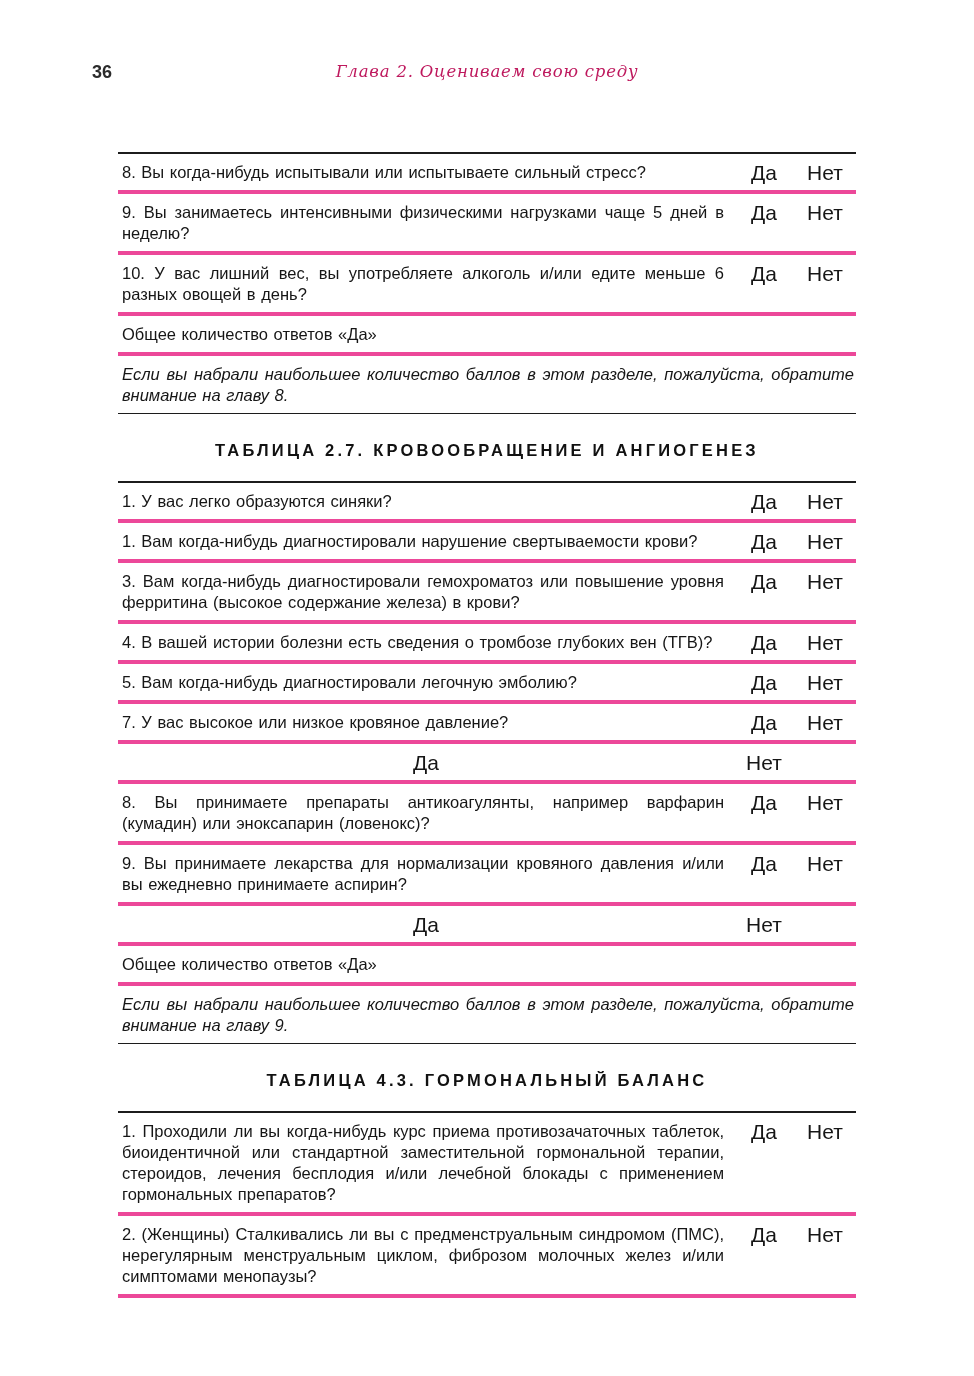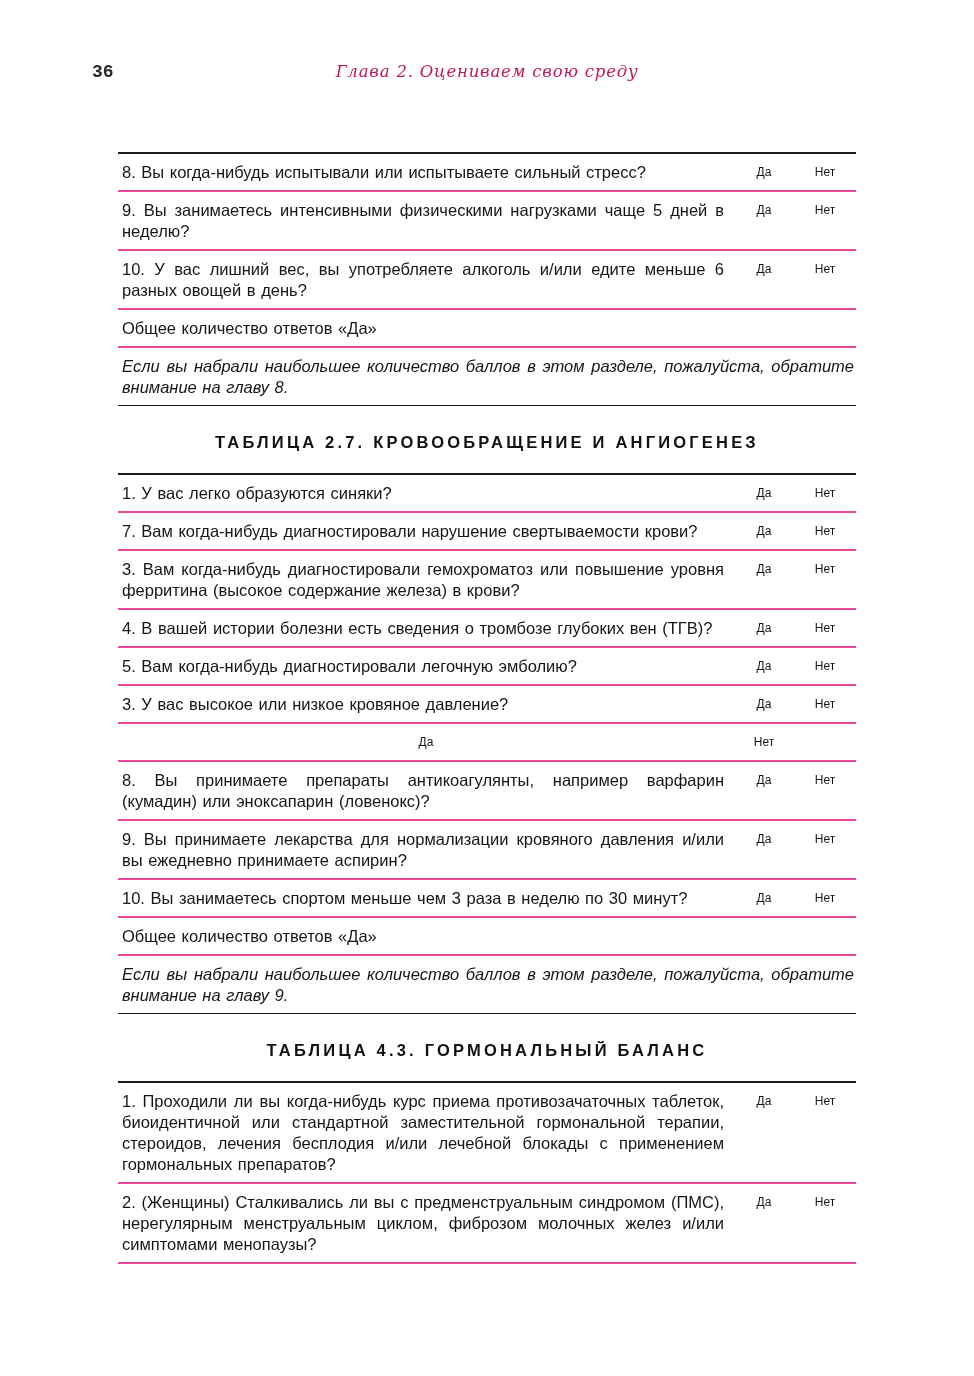--- a/index.html
+++ b/index.html
@@ -9,21 +9,21 @@
     font-family:"Liberation Sans", sans-serif;
     color:#161616;
     position:relative;
     overflow:hidden;
   }
   .page { position:absolute; inset:0; background:#fff; }
 
   .header { position:absolute; top:62px; left:0; right:0; height:30px; }
   .page-num {
     position:absolute; left:92px; top:0;
-    font-size:18px; font-weight:bold; color:#2b2b2b;font-family:Liberation Mono, monospace;
+    font-size:18px; font-weight:bold; color:#2b2b2b;
   }
   .running-head {
     text-align:center;
     font-family:"DejaVu Serif","Liberation Serif",serif;
     font-style:italic;
     font-size:16.5px;
     letter-spacing:0.8px;
     color:#be185d;
   }
 
@@ -36,35 +36,35 @@
     letter-spacing:3.2px;
     margin:27px 0 21px 0;
     color:#111;
     white-space:nowrap;
   }
 
   .qtable { border-top:2px solid #1c1c1c; width:100%; }
   .row {
     display:grid;
     grid-template-columns:616px 60px 62px;
-    border-bottom:2px solid #ec4899;
+    border-bottom:4px solid #ec4899;
     padding:8px 0 7px 0;
   }
   .row.last { border-bottom:1.5px solid #1c1c1c;font-style:italic; }
   .q {
     font-size:16.5px;
     line-height:21px;
     text-align:justify;
     padding-left:4px;
     padding-right:10px;
     word-spacing:1px;
   }
   .row.total .q, .row.note .q { grid-column:1 / -1; padding-right:2px; }
   .ans {
-    font-size:12px;
+    font-size:21px;
     line-height:21px;
     text-align:center;
     align-self:start;
   }
 </style>
 </head>
 <body>
 
 <div class="page">
   <div class="header">
@@ -96,60 +96,59 @@
         </div>
       </div>
       <div class="section-title">ТАБЛИЦА 2.7. КРОВООБРАЩЕНИЕ И АНГИОГЕНЕЗ</div>
       <div class="qtable">
         <div class="row question">
           <div class="q">1. У вас легко образуются синяки?</div>
           <div class="ans">Да</div>
           <div class="ans">Нет</div>
         </div>
         <div class="row question">
-          <div class="q">7. Вам когда-нибудь диагностировали нарушение свертываемости крови?</div>
+          <div class="q">1. Вам когда-нибудь диагностировали нарушение свертываемости крови?</div>
           <div class="ans">Да</div>
           <div class="ans">Нет</div>
         </div>
         <div class="row question">
           <div class="q">3. Вам когда-нибудь диагностировали гемохроматоз или повышение уровня ферритина (высокое содержание железа) в крови?</div>
           <div class="ans">Да</div>
           <div class="ans">Нет</div>
         </div>
         <div class="row question">
           <div class="q">4. В вашей истории болезни есть сведения о тромбозе глубоких вен (ТГВ)?</div>
           <div class="ans">Да</div>
           <div class="ans">Нет</div>
         </div>
         <div class="row question">
           <div class="q">5. Вам когда-нибудь диагностировали легочную эмболию?</div>
           <div class="ans">Да</div>
           <div class="ans">Нет</div>
         </div>
         <div class="row question">
-          <div class="q">3. У вас высокое или низкое кровяное давление?</div>
+          <div class="q">7. У вас высокое или низкое кровяное давление?</div>
           <div class="ans">Да</div>
           <div class="ans">Нет</div>
         </div>
         <div class="row question">
           <div class="ans">Да</div>
           <div class="ans">Нет</div>
         </div>
         <div class="row question">
           <div class="q">8. Вы принимаете препараты антикоагулянты, например варфарин (кумадин) или эноксапарин (ловенокс)?</div>
           <div class="ans">Да</div>
           <div class="ans">Нет</div>
         </div>
         <div class="row question">
           <div class="q">9. Вы принимаете лекарства для нормализации кровяного давления и/или вы ежедневно принимаете аспирин?</div>
           <div class="ans">Да</div>
           <div class="ans">Нет</div>
         </div>
         <div class="row question">
-          <div class="q">10. Вы занимаетесь спортом меньше чем 3 раза в неделю по 30 минут?</div>
           <div class="ans">Да</div>
           <div class="ans">Нет</div>
         </div>
         <div class="row total">
           <div class="q">Общее количество ответов «Да»</div>
         </div>
         <div class="row note last">
           <div class="q">Если вы набрали наибольшее количество баллов в этом разделе, пожалуйста, обратите внимание на главу 9.</div>
         </div>
       </div>

